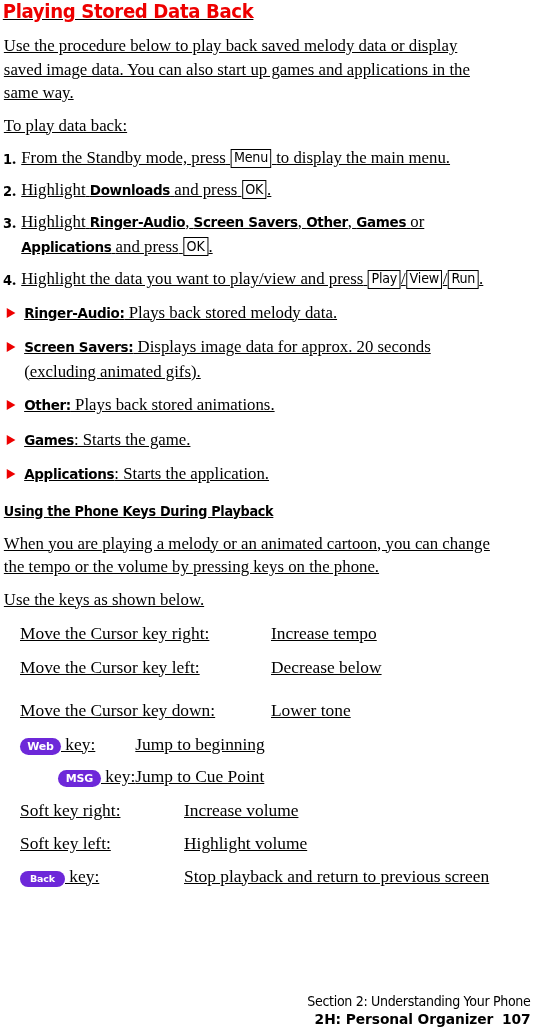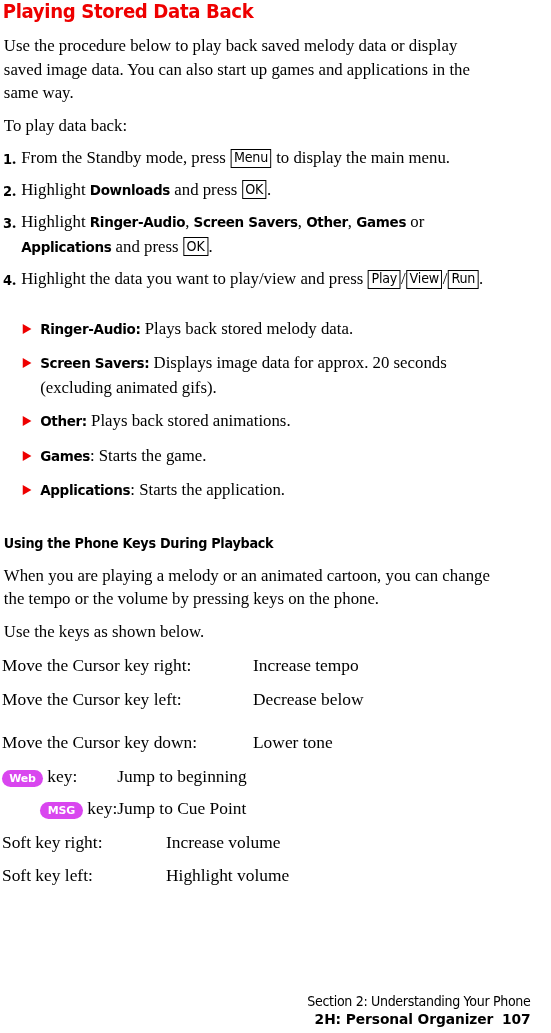--- a/index.html
+++ b/index.html
@@ -14,20 +14,21 @@
     font-family: "Liberation Serif", serif;
     color: #000000;
     overflow: hidden;
   }
   .page {
     position: relative;
     width: 551px;
     height: 1033px;
     padding: 0;
     box-sizing: border-box;
+    text-decoration: underline;
   }
 
   
   .h1 {
     font-family: "DejaVu Sans", sans-serif;
     font-weight: bold;
     font-size: 19.5px;
     line-height: 22px;
     color: #ee0000;
     letter-spacing: -0.4px;
@@ -84,21 +85,21 @@
     font-size: 13.5px;
     line-height: 24px;
   }
   .step .num .dot {
     font-family: "Liberation Serif", serif;
     font-weight: bold;
     font-size: 17.4px;
   }
 
   
-  .bullets { margin: 16px; padding: 0; list-style: none; }
+  .bullets { margin: 0; padding: 0; list-style: none; }
   .bullet {
     position: relative;
     font-family: "Liberation Serif", serif;
     font-size: 17.4px;
     line-height: 23.5px;
     padding: 0 40px 0 25px;
     margin: 0;
     transform: scaleX(0.965);
     transform-origin: left top;
   }
@@ -137,21 +138,21 @@
     white-space: nowrap;
   }
   .slash {
     font-family: "Liberation Serif", serif;
     font-size: 17.4px;
   }
 
   
   .pill {
     display: inline-block;
-    background: #d946ef;
+    background: #6d28d9;
     color: #ffffff;
     font-family: "DejaVu Sans", sans-serif;
     font-weight: bold;
     border-radius: 999px;
     text-align: center;
     white-space: nowrap;
     vertical-align: 0px;
   }
   .pill.web  { font-size: 11px; line-height: 17px; width: 41px; height: 17px; letter-spacing: -0.2px; }
   .pill.msg  { font-size: 11px; line-height: 17px; width: 43px; height: 17px; letter-spacing: -0.2px; margin-left: 38px; }
@@ -164,21 +165,21 @@
     font-size: 17.4px;
     margin: 0;
     padding: 0;
   }
   .keytable td {
     padding: 0;
     vertical-align: top;
     line-height: 23.5px;
     white-space: nowrap;
   }
-  .keytable td.c1 { padding-left: 2px; }
+  .keytable td.c1 { padding-left: 20px; }
   .keytable td.c2 { padding-left: 0; margin-top: 42px; }
   .kt-cursor td.c1 { width: 251px; }
   .kt-pill  td.c1 { width: 114px; }
   .kt-soft  td.c1 { width: 164px; }
   .spacer-8  { height: 8px; }
   .spacer-9  { height: 9px; }
   .spacer-10 { height: 10px; }
   .spacer-11 { height: 11px; }
   .spacer-13 { height: 13px; }
   .spacer-16 { height: 16px; }
@@ -376,20 +377,24 @@
       <tr>
           <td style="height:10px" colspan="2"></td>
         </tr>
       <tr>
         <td class="c1">Soft key left:</td>
         <td class="c2">Highlight volume</td>
       </tr>
       <tr>
           <td style="height:9px" colspan="2"></td>
         </tr>
+      <tr>
+        <td class="c1"><span class="pill back">Back</span><span> key:</span></td>
+        <td class="c2">Stop playback and return to previous screen</td>
+      </tr>
     </tbody>
   </table>
 
   <div class="footer">
     <div class="line1">Section 2: Understanding Your Phone</div>
     <div class="line2"><span>2H: Personal Organizer</span><span class="pagenum">107</span></div>
   </div>
 
 </div>
 

